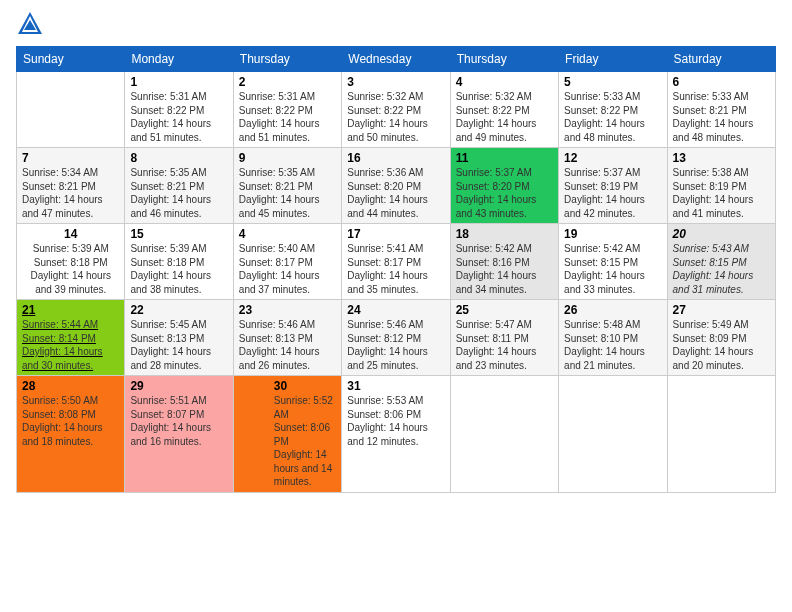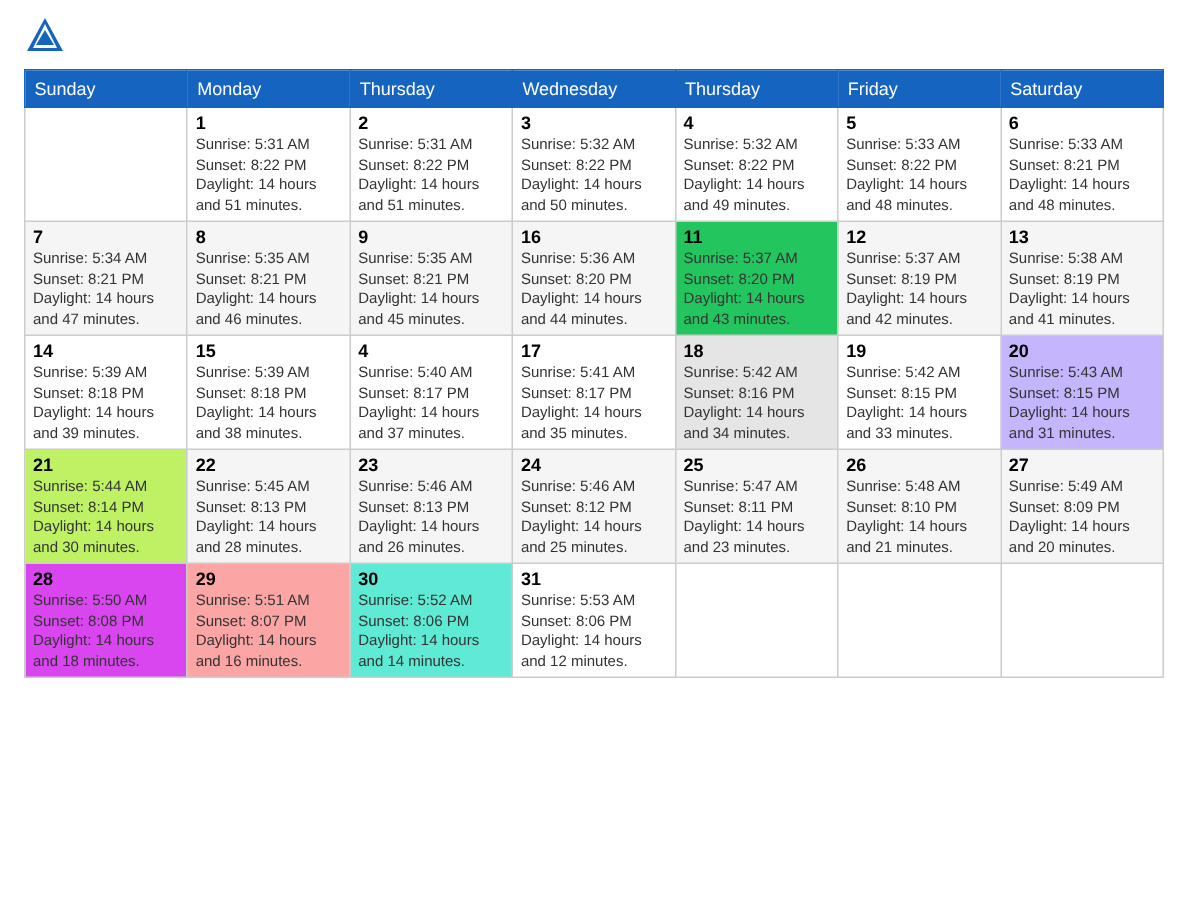--- a/index.html
+++ b/index.html
@@ -187,21 +187,21 @@
           <td style="background: rgb(245, 245, 245);">
             <span class="day-number">12</span>
             <div class="day-info">Sunrise: 5:37 AM<br>Sunset: 8:19 PM<br>Daylight: 14 hours and 42 minutes.</div>
           </td>
           <td style="background: rgb(245, 245, 245);">
             <span class="day-number">13</span>
             <div class="day-info">Sunrise: 5:38 AM<br>Sunset: 8:19 PM<br>Daylight: 14 hours and 41 minutes.</div>
           </td>
         </tr>
         <tr>
-          <td style="background: rgb(255, 255, 255);">
+          <td style="background: rgb(255, 255, 255); text-align: center;">
             <span class="day-number">14</span>
             <div class="day-info">Sunrise: 5:39 AM<br>Sunset: 8:18 PM<br>Daylight: 14 hours and 39 minutes.</div>
           </td>
           <td style="background: rgb(255, 255, 255);">
             <span class="day-number">15</span>
             <div class="day-info">Sunrise: 5:39 AM<br>Sunset: 8:18 PM<br>Daylight: 14 hours and 38 minutes.</div>
           </td>
           <td style="background: rgb(255, 255, 255);">
             <span class="day-number">4</span>
             <div class="day-info">Sunrise: 5:40 AM<br>Sunset: 8:17 PM<br>Daylight: 14 hours and 37 minutes.</div>
@@ -211,27 +211,27 @@
             <div class="day-info">Sunrise: 5:41 AM<br>Sunset: 8:17 PM<br>Daylight: 14 hours and 35 minutes.</div>
           </td>
           <td style="background: #e5e5e5;">
             <span class="day-number">18</span>
             <div class="day-info">Sunrise: 5:42 AM<br>Sunset: 8:16 PM<br>Daylight: 14 hours and 34 minutes.</div>
           </td>
           <td style="background: rgb(255, 255, 255);">
             <span class="day-number">19</span>
             <div class="day-info">Sunrise: 5:42 AM<br>Sunset: 8:15 PM<br>Daylight: 14 hours and 33 minutes.</div>
           </td>
-          <td style="background: #c4b5fd;">
+          <td style="background: #e5e5e5; font-style: italic;">
             <span class="day-number">20</span>
             <div class="day-info">Sunrise: 5:43 AM<br>Sunset: 8:15 PM<br>Daylight: 14 hours and 31 minutes.</div>
           </td>
         </tr>
         <tr>
-          <td style="background: #bef264;">
+          <td style="background: #84cc16; text-decoration: underline;">
             <span class="day-number">21</span>
             <div class="day-info">Sunrise: 5:44 AM<br>Sunset: 8:14 PM<br>Daylight: 14 hours and 30 minutes.</div>
           </td>
           <td style="background: rgb(245, 245, 245);">
             <span class="day-number">22</span>
             <div class="day-info">Sunrise: 5:45 AM<br>Sunset: 8:13 PM<br>Daylight: 14 hours and 28 minutes.</div>
           </td>
           <td style="background: rgb(245, 245, 245);">
             <span class="day-number">23</span>
             <div class="day-info">Sunrise: 5:46 AM<br>Sunset: 8:13 PM<br>Daylight: 14 hours and 26 minutes.</div>
@@ -247,29 +247,29 @@
           <td style="background: rgb(245, 245, 245); margin-left: 20px;">
             <span class="day-number">26</span>
             <div class="day-info">Sunrise: 5:48 AM<br>Sunset: 8:10 PM<br>Daylight: 14 hours and 21 minutes.</div>
           </td>
           <td style="background: rgb(245, 245, 245);">
             <span class="day-number">27</span>
             <div class="day-info">Sunrise: 5:49 AM<br>Sunset: 8:09 PM<br>Daylight: 14 hours and 20 minutes.</div>
           </td>
         </tr>
         <tr>
-          <td style="background: #d946ef; margin-left: 31px;">
+          <td style="background: #f97316; margin-left: 31px;">
             <span class="day-number">28</span>
             <div class="day-info">Sunrise: 5:50 AM<br>Sunset: 8:08 PM<br>Daylight: 14 hours and 18 minutes.</div>
           </td>
           <td style="background: #fca5a5;">
             <span class="day-number">29</span>
             <div class="day-info">Sunrise: 5:51 AM<br>Sunset: 8:07 PM<br>Daylight: 14 hours and 16 minutes.</div>
           </td>
-          <td style="background: #5eead4;">
+          <td style="background: #f97316; padding-left: 40px;">
             <span class="day-number">30</span>
             <div class="day-info">Sunrise: 5:52 AM<br>Sunset: 8:06 PM<br>Daylight: 14 hours and 14 minutes.</div>
           </td>
           <td style="background: rgb(255, 255, 255);">
             <span class="day-number">31</span>
             <div class="day-info">Sunrise: 5:53 AM<br>Sunset: 8:06 PM<br>Daylight: 14 hours and 12 minutes.</div>
           </td>
           <td class="empty-cell" style="background: rgb(255, 255, 255);"></td>
           <td class="empty-cell" style="background: rgb(255, 255, 255);"></td>
           <td class="empty-cell" style="background: rgb(255, 255, 255);"></td>

